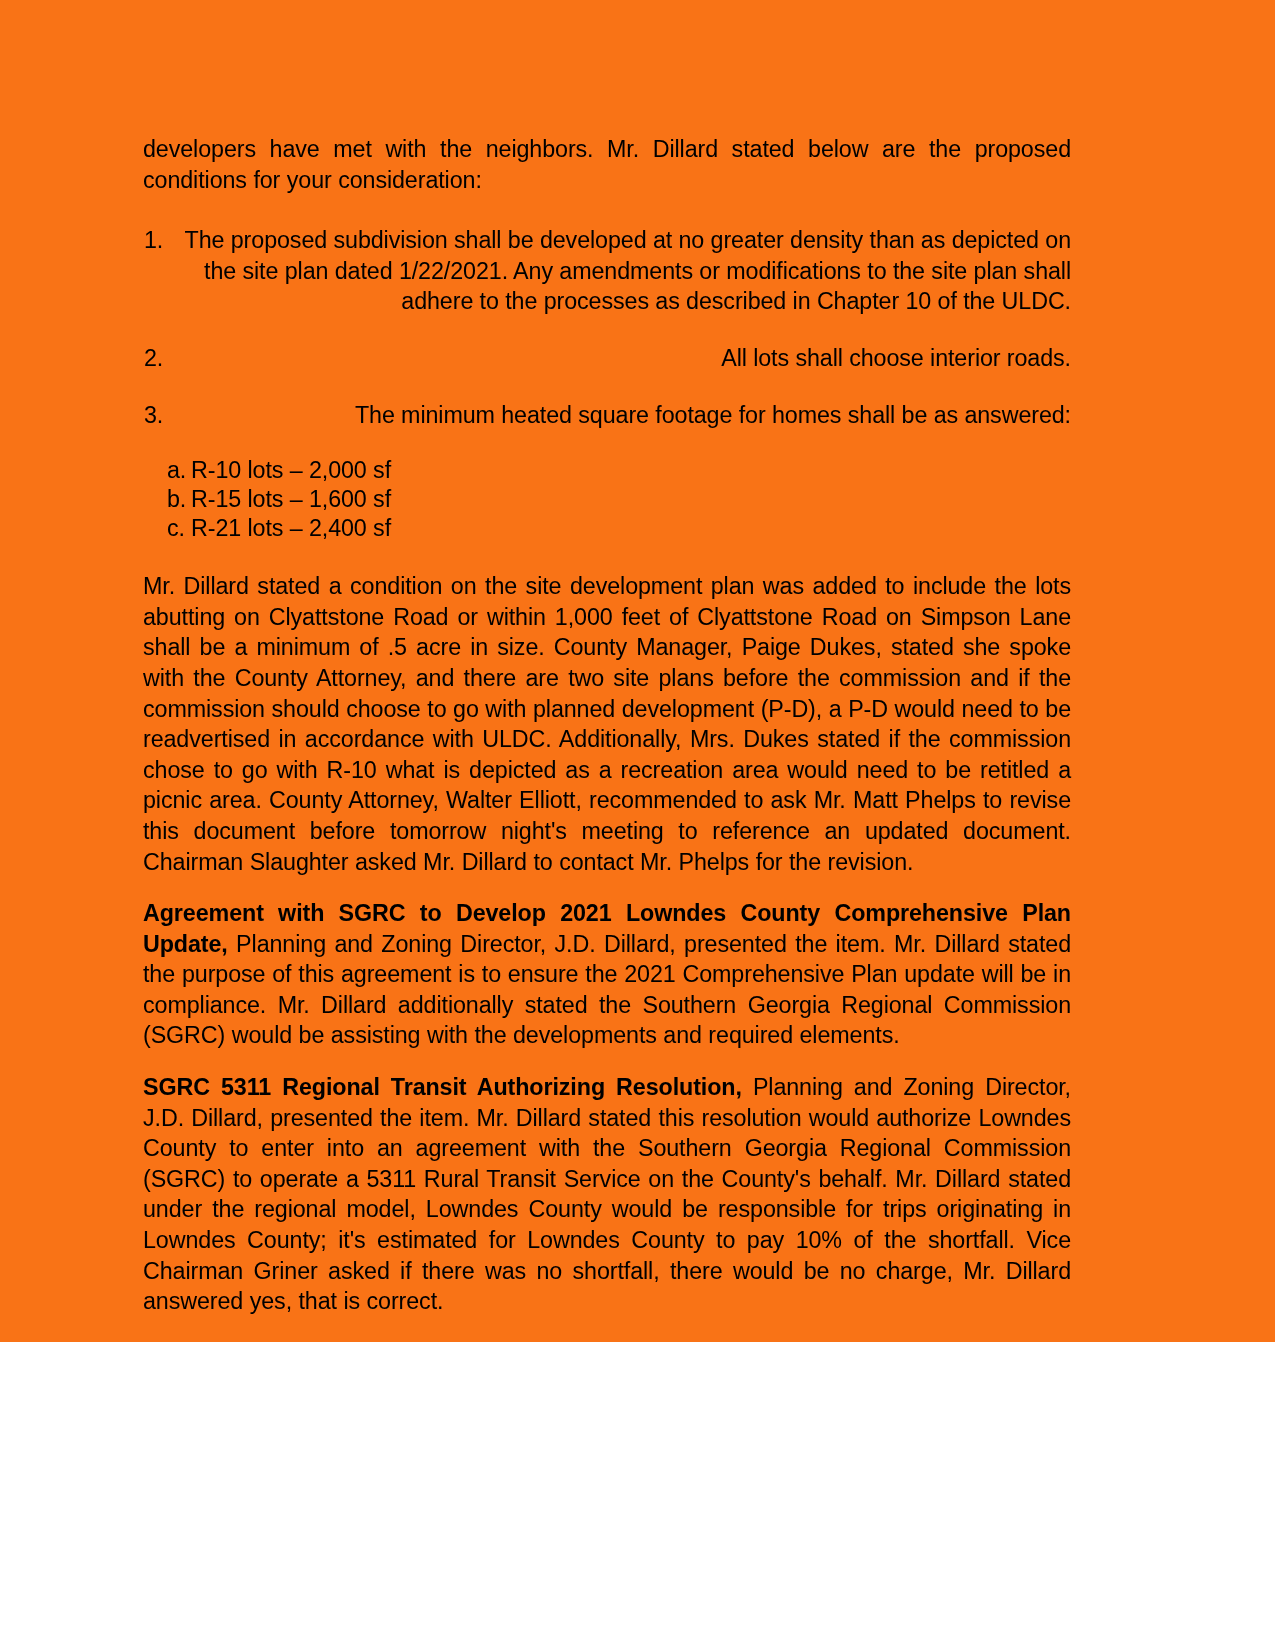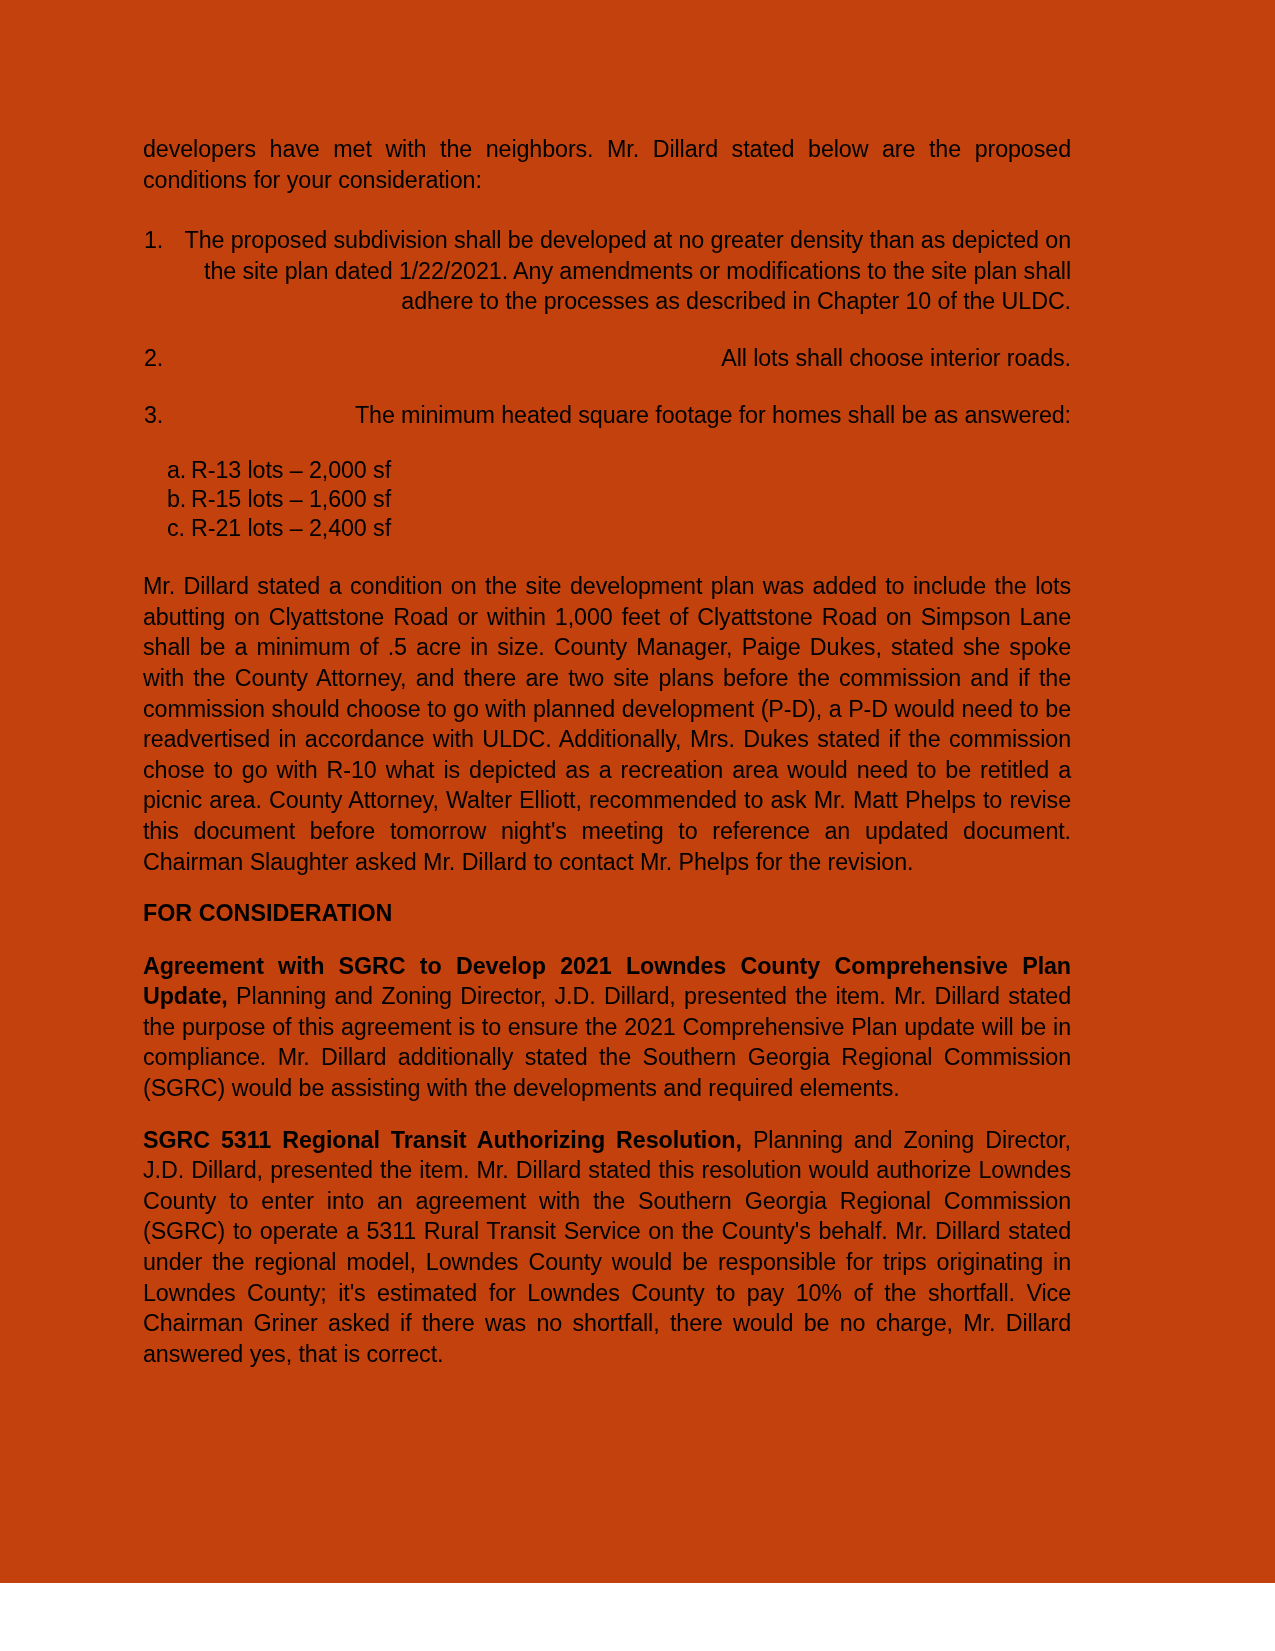--- a/index.html
+++ b/index.html
@@ -8,22 +8,22 @@
     padding: 0;
     background: #ffffff;
   }
   body {
     font-family: "Liberation Sans", sans-serif;
     color: #000000;
   }
   .page {
     position: relative;
     width: 1275px;
-    height: 1583px;
-    background: #c2410c;
+    height: 1342px;
+    background: #f97316;
     box-sizing: border-box;
     overflow: hidden;
   }
   .content {
     position: absolute;
     left: 143px;
     top: 134px;
     width: 928px;
   }
   p.body-para {
@@ -103,37 +103,36 @@
     </div>
 
     <div class="num-item">
       <span class="marker">3.</span>
       <span class="num-text">The minimum heated square footage for homes shall be as answered:</span>
     </div>
 
     <div class="sub-list">
       <div class="sub-item">
         <span class="marker">a.</span>
-        <span class="sub-text">R-13 lots – 2,000 sf</span>
+        <span class="sub-text">R-10 lots – 2,000 sf</span>
       </div>
       <div class="sub-item">
         <span class="marker">b.</span>
         <span class="sub-text">R-15 lots – 1,600 sf</span>
       </div>
       <div class="sub-item">
         <span class="marker">c.</span>
         <span class="sub-text">R-21 lots – 2,400 sf</span>
       </div>
     </div>
 
     <div class="spacer-sm"></div>
 
     <p class="body-para">Mr. Dillard stated a condition on the site development plan was added to include the lots abutting on Clyattstone Road or within 1,000 feet of Clyattstone Road on Simpson Lane shall be a minimum of .5 acre in size.  County Manager, Paige Dukes, stated she spoke with the County Attorney, and there are two site plans before the commission and if the commission should choose to go with planned development (P-D), a P-D would need to be readvertised in accordance with ULDC.  Additionally, Mrs. Dukes stated if the commission chose to go with R-10 what is depicted as a recreation area would need to be retitled a picnic area.  County Attorney, Walter Elliott, recommended to ask Mr. Matt Phelps to revise this document before tomorrow night's meeting to reference an updated document.  Chairman Slaughter asked Mr. Dillard to contact Mr. Phelps for the revision.</p>
 
-    <p class="section-heading">FOR CONSIDERATION</p>
 
     <p class="body-para"><span class="lead">Agreement with SGRC to Develop 2021 Lowndes County Comprehensive Plan Update,</span><span> Planning and Zoning Director, J.D. Dillard, presented the item.  Mr. Dillard stated the purpose of this agreement is to ensure the 2021 Comprehensive Plan update will be in compliance.  Mr. Dillard additionally stated the Southern Georgia Regional Commission (SGRC) would be assisting with the developments and required elements.</span></p>
 
     <p class="body-para"><span class="lead">SGRC 5311 Regional Transit Authorizing Resolution,</span><span> Planning and Zoning Director, J.D. Dillard, presented the item.  Mr. Dillard stated this resolution would authorize Lowndes County to enter into an agreement with the Southern Georgia Regional Commission (SGRC) to operate a 5311 Rural Transit Service on the County's behalf.  Mr. Dillard stated under the regional model, Lowndes County would be responsible for trips originating in Lowndes County; it's estimated for Lowndes County to pay 10% of the shortfall. Vice Chairman Griner asked if there was no shortfall, there would be no charge, Mr. Dillard answered yes, that is correct.</span></p>
 
 
   </div>
 </div>
 
 </body></html>

